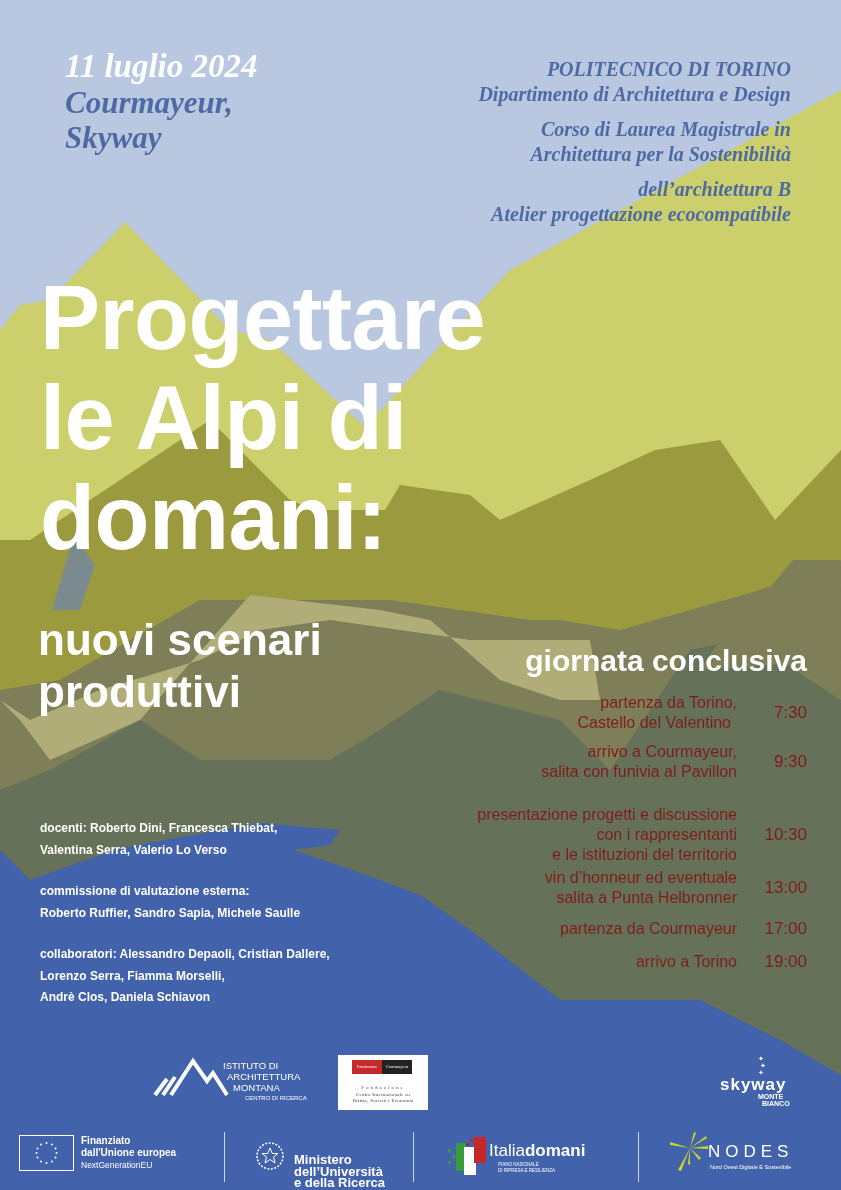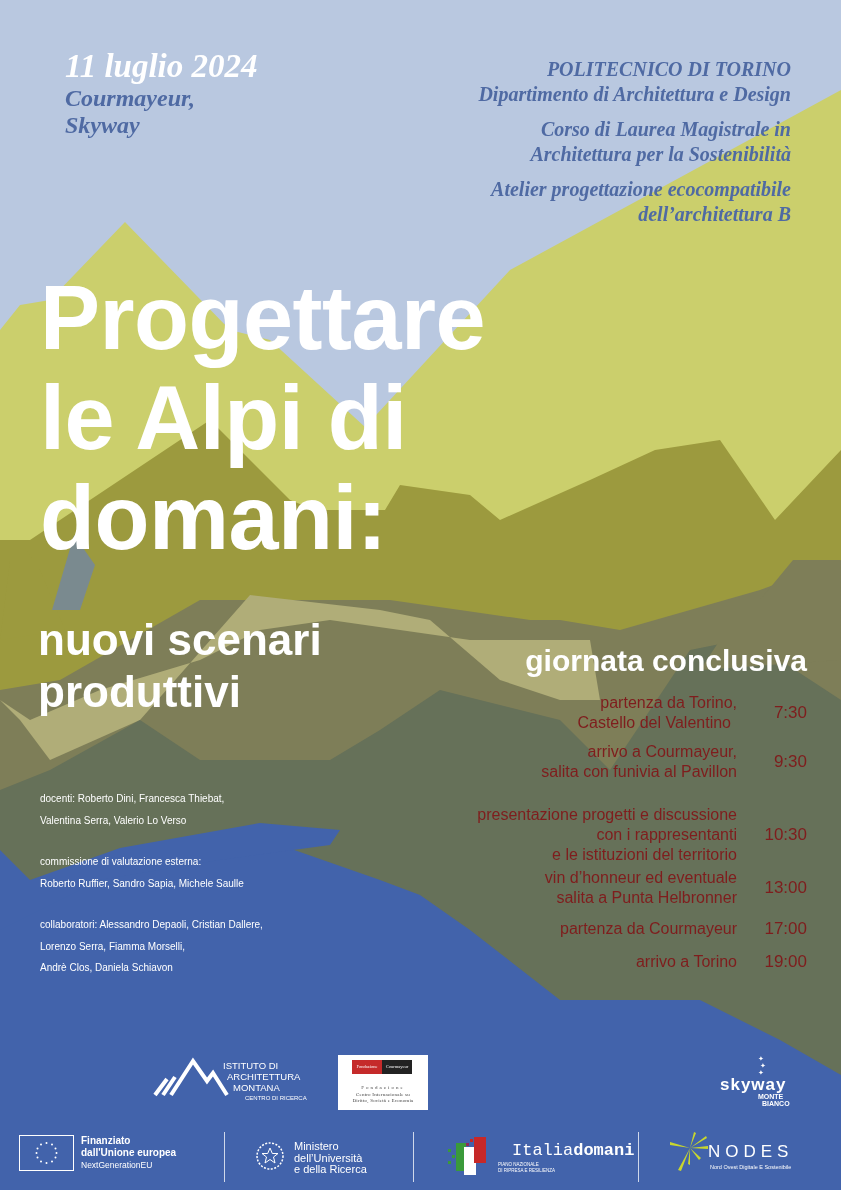--- a/index.html
+++ b/index.html
@@ -4,39 +4,39 @@
 <style>
   html, body { margin: 0; padding: 0; }
   body { width: 841px; height: 1190px; overflow: hidden; background: #b9c8e0; }
   .poster { position: relative; width: 841px; height: 1190px; overflow: hidden; background: #b9c8e0; }
   .bg { position: absolute; left: 0; top: 0; width: 841px; height: 1190px; }
   .serif-it { font-family: "Liberation Serif", "DejaVu Serif", serif; font-style: italic; font-weight: bold; margin-left: 21px; }
   .sans { font-family: "Liberation Sans", "DejaVu Sans", sans-serif; }
 
   .date-block { position: absolute; left: 44px; top: 48px; line-height: 1.13; }
   .date { color: #ffffff; font-size: 33px; display: block; }
-  .place { color: #4f6aa3; font-size: 24px; display: block; }
+  .place { color: #4f6aa3; font-size: 31px; display: block; }
 
   .inst-block { position: absolute; right: 50px; top: 57px; text-align: right; color: #4f6aa3; }
   .inst-block .l { display: block; font-size: 20px; line-height: 25px; }
   .inst-block .gap { height: 10px; }
 
   .title { position: absolute; left: 40px; top: 268px; color: #fff; font-weight: bold; font-size: 90px; line-height: 100px; letter-spacing: -0.5px; }
   .title span { display: block; }
   .subtitle { position: absolute; left: 38px; top: 614px; color: #fff; font-weight: bold; font-size: 44px; line-height: 52px; }
   .subtitle span { display: block; }
 
   .sched-title { position: absolute; right: 34px; top: 644px; color: #fff; font-weight: bold; font-size: 30px; }
   .schedule { position: absolute; right: 34px; top: 693px; width: 400px; color: #7f1d1d; font-size: 16px; }
   .row { display: flex; justify-content: flex-end; align-items: center; }
   .row .desc { text-align: right; line-height: 20px; }
   .row .desc span { display: block; }
   .row .time { width: 70px; text-align: right; font-size: 17px; }
 
-  .credits { position: absolute; left: 40px; top: 788px; color: #fff; font-weight: normal; font-size: 10px; line-height: 21.5px; }
+  .credits { position: absolute; left: 40px; top: 818px; color: #fff; font-weight: bold; font-size: 12px; line-height: 21.5px; }
   .credits .grp { margin-bottom: 20px; }
   .credits span { display: block; }
 
   .logo { position: absolute; color: #fff; }
   .tiny { font-size: 7px; line-height: 9px; }
   .sep { position: absolute; top: 1132px; width: 1px; height: 50px; background: #cfd8ea; }
 </style>
 </head>
 <body>
 
@@ -64,22 +64,22 @@
     <span class="place">Skyway</span>
   </div>
 
   <div class="inst-block serif-it">
     <span class="l">POLITECNICO DI TORINO</span>
     <span class="l">Dipartimento di Architettura e Design</span>
     <div class="gap"></div>
     <span class="l">Corso di Laurea Magistrale in</span>
     <span class="l">Architettura per la Sostenibilità</span>
     <div class="gap"></div>
+    <span class="l">dell’architettura B</span>
     <span class="l">Atelier progettazione ecocompatibile</span>
-    <span class="l">dell’architettura B</span>
   </div>
 
   <div class="title sans">
     <span>Progettare</span>
     <span>le Alpi di</span>
     <span>domani:</span>
   </div>
   <div class="subtitle sans">
     <span>nuovi scenari</span>
     <span>produttivi</span>
@@ -201,40 +201,40 @@
       <span style="display:block;font-size:8.5px">NextGenerationEU</span>
     </div>
   </div>
   <div class="sep" style="left:224px;"></div>
 
   <div class="logo sans" style="left:254px;top:1138px;width:150px;height:40px;">
     <svg width="32" height="32" viewBox="0 0 32 32" style="position:absolute;left:0;top:2px;">
       <circle cx="16" cy="16" r="13" fill="none" stroke="#fff" stroke-width="1.5" stroke-dasharray="2 1.5"></circle>
       <polygon points="16,8 18.3,13.5 24,13.5 19.5,17 21,23 16,19.5 11,23 12.5,17 8,13.5 13.7,13.5" fill="none" stroke="#fff" stroke-width="1"></polygon>
     </svg>
-    <div style="position:absolute;left:40px;top:3px;font-weight:normal;font-size:11px;line-height:11.5px;">
+    <div style="position:absolute;left:40px;top:16px;font-weight:bold;font-size:13px;line-height:11.5px;">
       <span style="display:block">Ministero</span>
       <span style="display:block">dell’Università</span>
       <span style="display:block">e della Ricerca</span>
     </div>
   </div>
   <div class="sep" style="left:413px;"></div>
 
   <div class="logo" style="left:446px;top:1133px;width:170px;height:45px;">
     <svg width="46" height="42" viewBox="0 0 46 42" style="position:absolute;left:0;top:2px;">
       <rect x="2" y="14" width="3" height="3" fill="#3a9a3a"></rect>
         <rect x="6" y="20" width="3" height="3" fill="#3a9a3a"></rect>
         <rect x="2" y="26" width="3" height="3" fill="#3a9a3a"></rect>
       <rect x="10" y="8" width="10" height="28" fill="#3a9a3a"></rect>
       <rect x="18" y="12" width="12" height="28" fill="#ffffff"></rect>
       <rect x="28" y="2" width="12" height="26" fill="#c62828"></rect>
       <rect x="24" y="4" width="3" height="3" fill="#c62828"></rect>
         <rect x="20" y="8" width="3" height="3" fill="#8e2a5a"></rect>
     </svg>
-    <div style="position:absolute;left:66px;top:8px;font-family:Liberation Mono, monospace;font-size:17px;color:#fff;">
+    <div style="position:absolute;left:43px;top:8px;font-family:Liberation Sans, sans-serif;font-size:17px;color:#fff;">
       <span>Italia</span><b>domani</b>
     </div>
     <div class="sans" style="position:absolute;left:52px;top:29px;font-size:4.5px;line-height:5.5px;color:#fff;">
       <span style="display:block">PIANO NAZIONALE</span>
       <span style="display:block">DI RIPRESA E RESILIENZA</span>
     </div>
   </div>
   <div class="sep" style="left:638px;"></div>
 
   <div class="logo sans" style="left:668px;top:1130px;width:160px;height:50px;">

